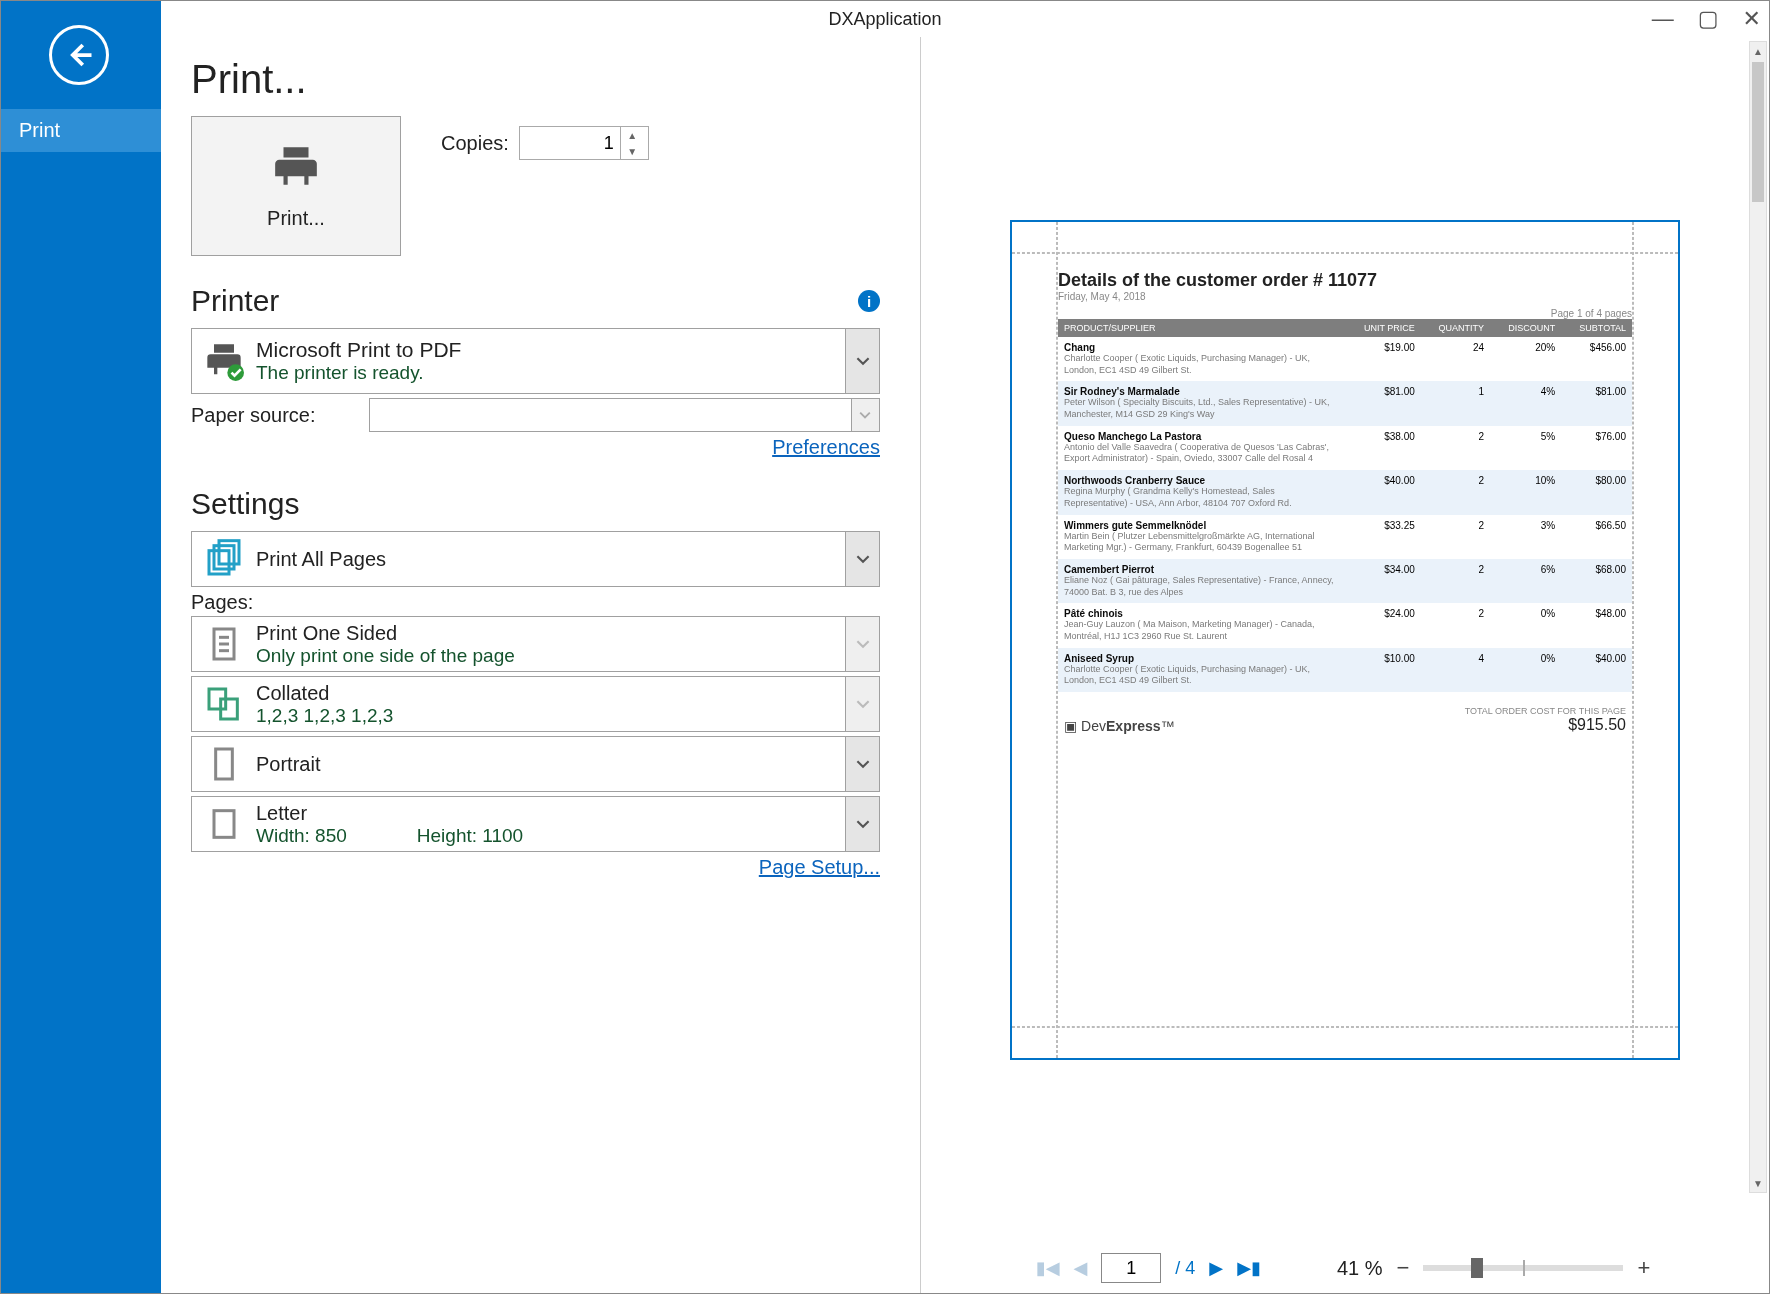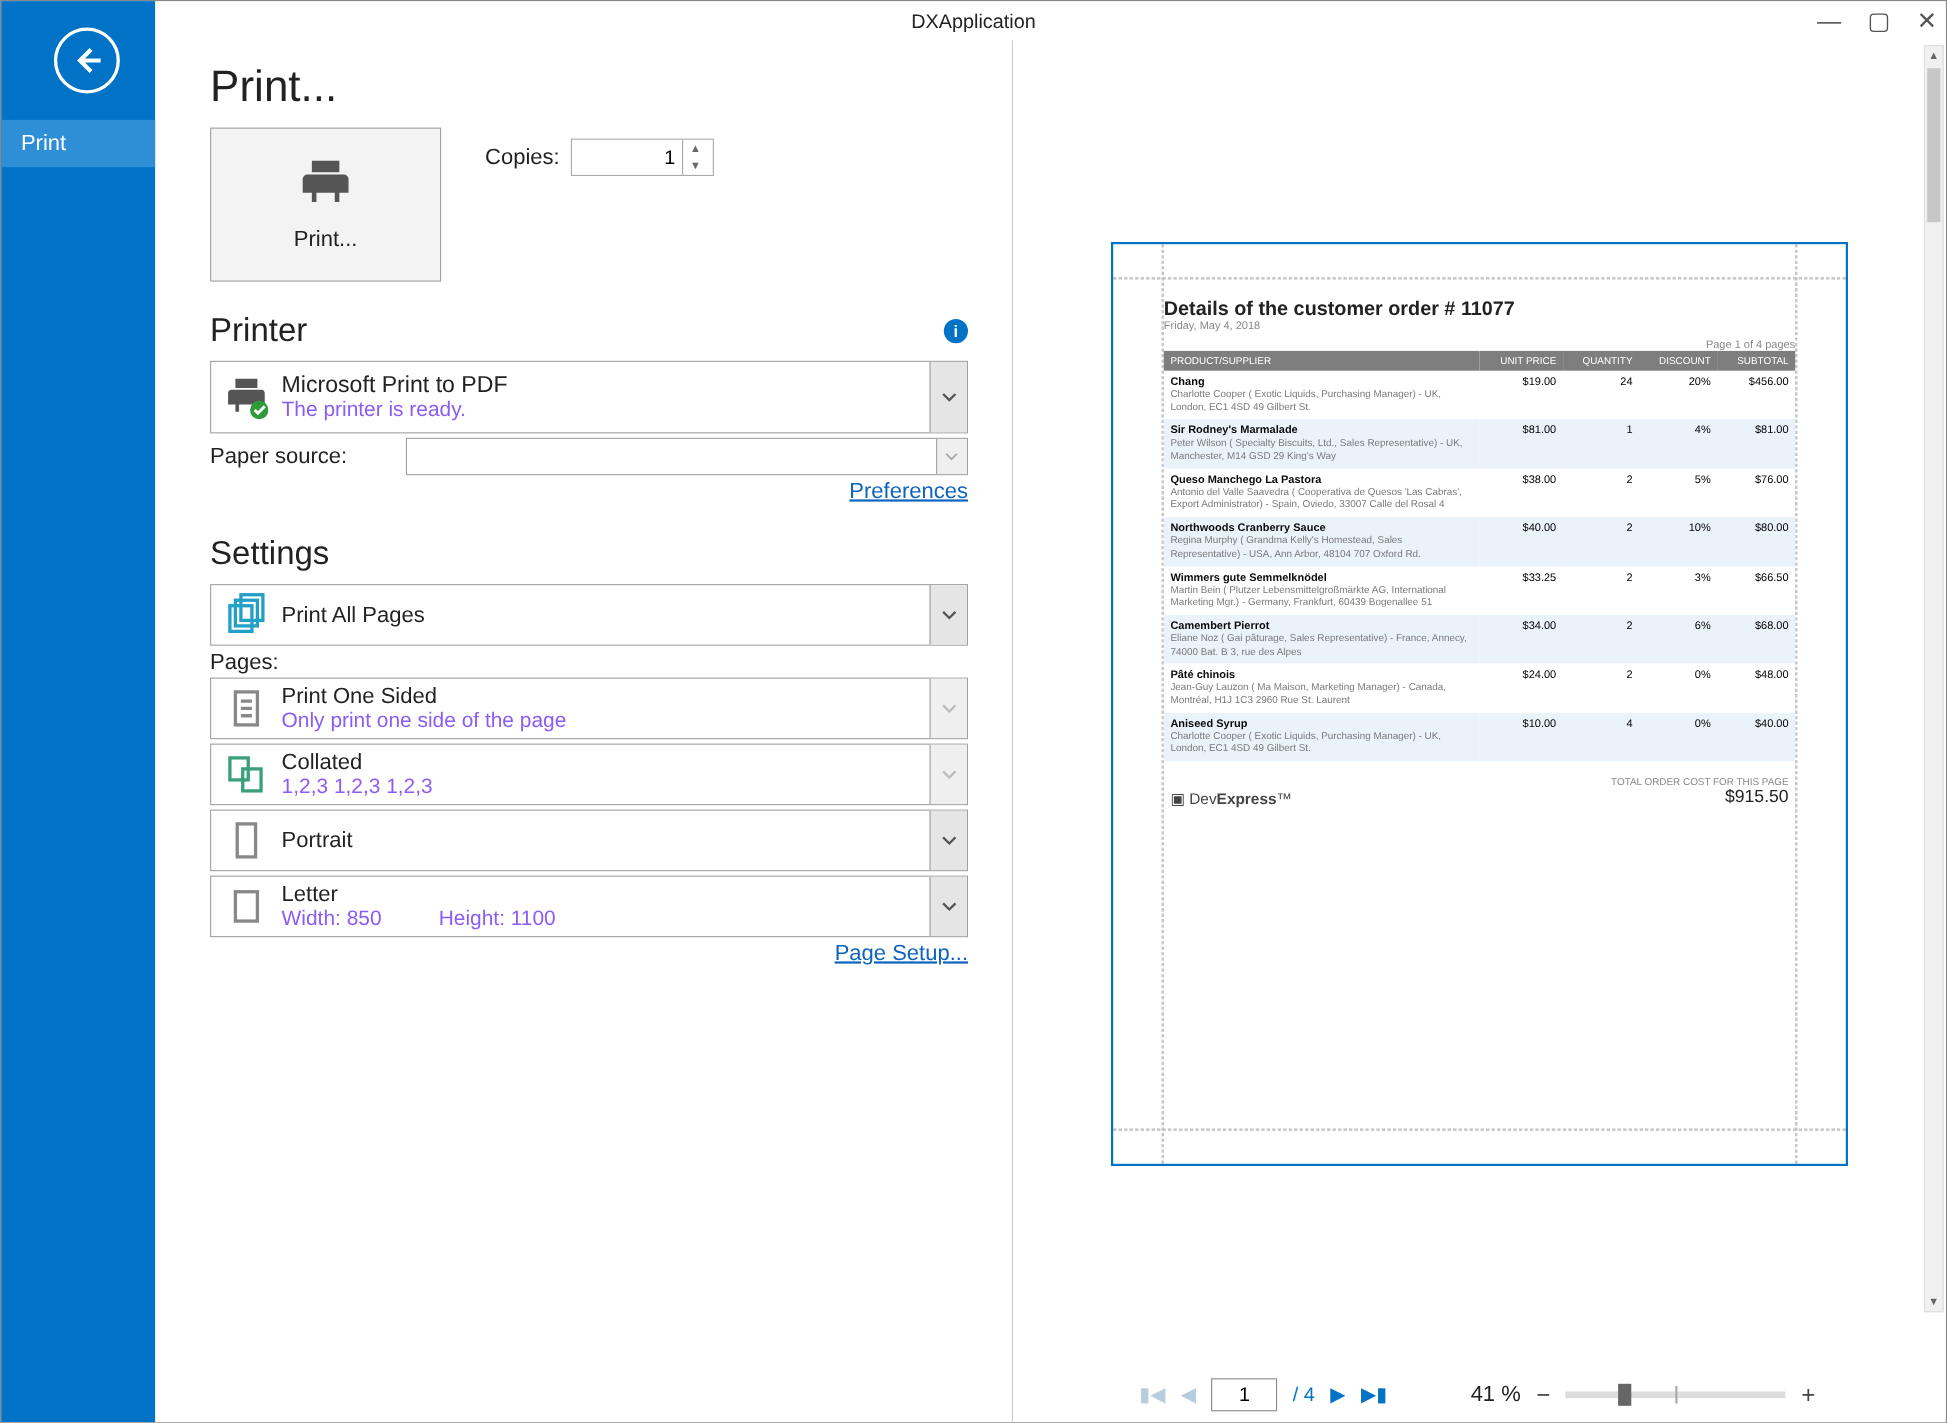--- a/index.html
+++ b/index.html
@@ -1,20 +1,20 @@
 <!DOCTYPE html>
 <html><head>
 <meta charset="utf-8">
 <style>
 * { box-sizing: border-box; margin: 0; padding: 0; font-family: "Segoe UI", Tahoma, sans-serif; }
 body { background: #fff; width: 1770px; height: 1294px; overflow: hidden; position: relative; border: 1px solid #888;}
 .titlebar { height: 36px; display: flex; align-items: center; justify-content: center; position: relative; font-size: 18px; color: #222;}
 .titlebar .controls { position: absolute; right: 8px; top: 0; display: flex; gap: 24px; align-items:center; height:36px;}
 .titlebar .controls span { font-size: 22px; color: #555; cursor: default; line-height:1;}
-.sidebar { position: absolute; left: 0; top: 0; bottom: 0; width: 140px; background: #0173c7; color: #fff;}
+.sidebar { position: absolute; left: 0; top: 0; bottom: 0; width: 160px; background: #0173c7; color: #fff;}
 .back-btn { width: 60px; height: 60px; border: 3px solid #fff; border-radius: 50%; margin: 24px 0 24px 48px; display:flex; align-items:center; justify-content:center; cursor:pointer;}
 .back-btn svg { stroke: #fff; }
 .nav-item { background: #2e8fd6; padding: 10px 18px; font-size: 20px; }
 .main { position: absolute; left: 160px; top: 36px; right: 0; bottom: 0; display:flex;}
 .settings-pane { width: 760px; padding: 20px 40px 20px 30px; border-right: 1px solid #ccc; overflow-y:auto;}
 .page-title { font-size: 40px; font-weight: 300; color: #222; margin-bottom: 14px;}
 .print-row { display:flex; align-items:flex-start; gap: 40px;}
 .print-btn { width: 210px; height: 140px; border:1px solid #a0a0a0; background:#f3f3f3; display:flex; flex-direction:column; align-items:center; justify-content:center; gap:10px; cursor:pointer;}
 .print-btn .picon svg { width:50px; height:50px; }
 .print-btn-label { font-size: 20px; color:#222;}
@@ -24,21 +24,21 @@
 .copies-row .spinner input { border:none; width:100px; text-align:right; font-size:18px; padding-right:6px; outline:none;}
 .copies-row .spin-btns { width:24px; display:flex; flex-direction:column; border-left:1px solid #aaa; height:100%;}
 .copies-row .spin-btns span { flex:1; display:flex; align-items:center; justify-content:center; font-size:10px; color:#666; cursor:pointer;}
 .section-title { font-size: 30px; font-weight:300; color:#222; margin-top:28px; margin-bottom:10px; display:flex; align-items:center; justify-content:space-between;}
 .info-icon { width:22px; height:22px; border-radius:50%; background:#0173c7; color:#fff; font-size:15px; font-weight:bold; display:inline-flex; align-items:center; justify-content:center;}
 .combo { border:1px solid #a0a0a0; background:#fff; display:flex; align-items:stretch; height:66px; margin-bottom:4px; position:relative;}
 .combo .cicon { width:64px; display:flex; align-items:center; justify-content:center;}
 .combo .cicon svg { width:40px; height:40px;}
 .combo .ctext { flex:1; display:flex; flex-direction:column; justify-content:center; }
 .combo .ctext .l1 { font-size:21px; color:#222;}
-.combo .ctext .l2 { font-size:19px; color:#8b5cf6;}
+.combo .ctext .l2 { font-size:19px; color:#14532d;}
 .combo .cdrop { width:34px; background:#e5e5e5; border-left:1px solid #a0a0a0; display:flex; align-items:center; justify-content:center; cursor:pointer;}
 .combo .cdrop svg { width:14px; height:14px;}
 .combo.disabled .cdrop { background:#efefef; }
 .combo.short { height:56px;}
 .combo.short .ctext .l1 { font-size:20px;}
 .field-row { display:flex; align-items:center; gap:8px; margin:2px 0;}
 .field-row label { font-size:20px; color:#222; width:170px;}
 .field-row .inp { flex:1; height:34px; border:1px solid #a0a0a0; display:flex; align-items:center;}
 .field-row .inp input { border:none; width:100%; padding:0 8px; font-size:18px; outline:none; background:transparent;}
 .field-row .inp input::placeholder { color:#bbb;}
@@ -245,21 +245,21 @@
     </div>
 
     <div class="combo short">
       <div class="cicon">
           <svg viewBox="0 0 24 24" fill="none" stroke="#888" stroke-width="1.8">
             <rect x="6" y="4" width="12" height="16"></rect>
           </svg>
         </div>
       <div class="ctext">
         <div class="l1">Letter</div>
-        <div class="l2" style="display:flex; gap:52px;align-items:flex-end;">
+        <div class="l2" style="display:flex; gap:70px;align-items:flex-end;">
           <span>Width: 850</span>
           <span>Height: 1100</span>
         </div>
       </div>
       <div class="cdrop">
           <svg viewBox="0 0 10 10">
             <path d="M1 3 L5 7 L9 3" fill="none" stroke="#555" stroke-width="1.5"></path>
           </svg>
         </div>
     </div>

